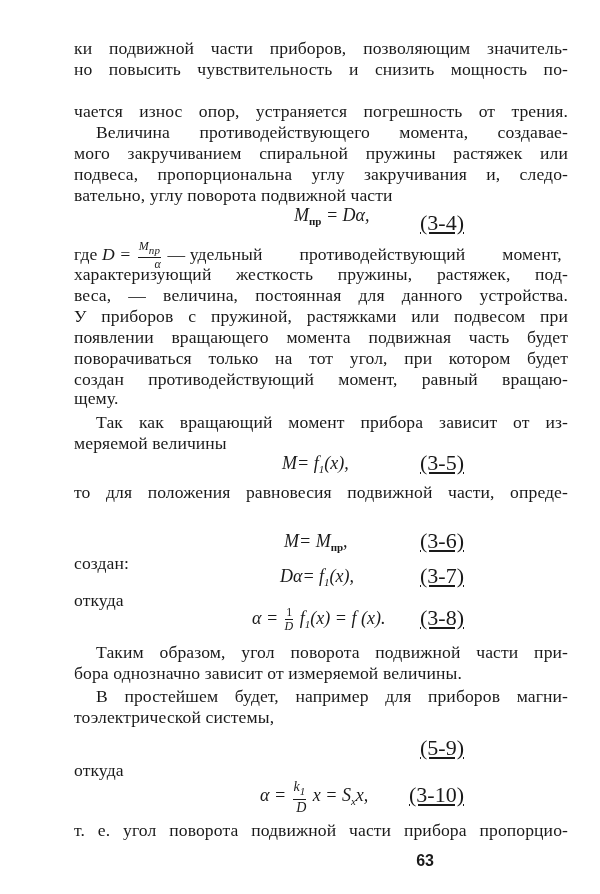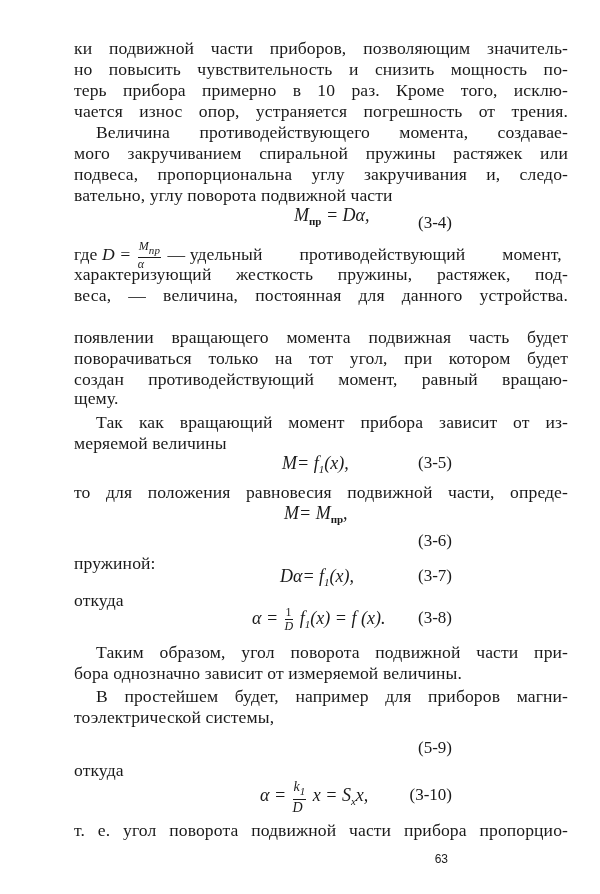--- a/index.html
+++ b/index.html
@@ -5,40 +5,39 @@
     html, body { margin: 0; padding: 0; background: #ffffff; }
     body { width: 600px; height: 894px; position: relative; overflow: hidden;
            font-family: "Liberation Serif", "DejaVu Serif", serif; color: #1a1a1a; }
     .page { position: absolute; left: 0; top: 0; width: 484px; height: 894px; margin-left: 12px; }
     .line { position: absolute; left: 62px; width: 494px; font-size: 17.6px; line-height: 20px;
             white-space: nowrap; letter-spacing: 0.1px; }
     .just { text-align: justify; text-align-last: justify; }
     .indent { left: 84px; width: 472px; }
     .eq { position: absolute; font-size: 18px; line-height: 22px; white-space: nowrap;
           font-style: italic; }
-    .eqnum { position: absolute; font-size: 17px; line-height: 22px; right: 44px;
-             font-style: normal; white-space: nowrap; }
+    .eqnum { position: absolute; font-size: 22px; line-height: 22px; right: 32px;
+             font-style: normal; white-space: nowrap; text-decoration: underline; }
     .sub { font-size: 11px; font-style: normal; vertical-align: -4px; font-weight: bold; }
     .subi { font-size: 11px; vertical-align: -4px; }
-    .frac { display: inline-block; vertical-align: middle; text-align: left; margin: 0 2px; }
+    .frac { display: inline-block; vertical-align: middle; text-align: right; margin: 0 2px; }
     .frac .num { display: block; font-size: 12px; line-height: 13px; border-bottom: 1px solid #1a1a1a; padding: 0 1px; }
     .frac .den { display: block; font-size: 12px; line-height: 13px; }
     .frac.big .num, .frac.big .den { font-size: 14px; line-height: 15px; }
     .n { font-style: normal; }
-    .pageno { position: absolute; right: 48px; top: 852px; font-family: "Liberation Sans", sans-serif;
-              font-weight: normal; font-size: 12px; }
+    .pageno { position: absolute; right: 62px; top: 852px; font-family: "Liberation Sans", sans-serif;
+              font-weight: bold; font-size: 16px; }
   </style>
 </head>
 <body>
 
 <div class="page">
 
   <div class="line just" style="top:38px">ки подвижной части приборов, позволяющим значитель-</div>
   <div class="line just" style="top:59px">но повысить чувствительность и снизить мощность по-</div>
-  <div class="line just" style="top:80px">терь прибора примерно в 10 раз. Кроме того, исклю-</div>
   <div class="line just" style="top:101px">чается износ опор, устраняется погрешность от трения.</div>
 
   <div class="line just indent" style="top:122px">Величина противодействующего момента, создавае-</div>
   <div class="line just" style="top:143px">мого закручиванием спиральной пружины растяжек или</div>
   <div class="line just" style="top:164px">подвеса, пропорциональна углу закручивания и, следо-</div>
   <div class="line" style="top:185px">вательно, углу поворота подвижной части</div>
 
   <div class="eq" style="top:204px; left:282px">
     <span>M</span><span class="sub">пр</span>
     <span>= Dα,</span>
@@ -51,41 +50,42 @@
     <span class="frac" style="font-style:italic">
       <span class="num"><span>M</span><span class="subi">пр</span></span>
       <span class="den">α</span>
     </span>
     <span>—</span>
     <span style="display:inline-block; width:372px; text-align:justify; text-align-last:justify">удельный противодействующий момент,</span>
   </div>
 
   <div class="line just" style="top:264px">характеризующий жесткость пружины, растяжек, под-</div>
   <div class="line just" style="top:285px">веса, — величина, постоянная для данного устройства.</div>
+  <div class="line just" style="top:306px">У приборов с пружиной, растяжками или подвесом при</div>
   <div class="line just" style="top:327px">появлении вращающего момента подвижная часть будет</div>
   <div class="line just" style="top:348px">поворачиваться только на тот угол, при котором будет</div>
   <div class="line just" style="top:369px">создан противодействующий момент, равный вращаю-</div>
   <div class="line" style="top:388px">щему.</div>
 
   <div class="line just indent" style="top:412px">Так как вращающий момент прибора зависит от из-</div>
   <div class="line" style="top:433px">меряемой величины</div>
 
   <div class="eq" style="top:452px; left:270px">
     <span>M</span><span>= f</span><span class="subi">1</span><span>(x),</span>
   </div>
   <div class="eqnum" style="top:452px">(3-5)</div>
 
   <div class="line just" style="top:482px">то для положения равновесия подвижной части, опреде-</div>
 
-  <div class="eq" style="top:502px; left:272px">
+  <div class="eq" style="top:530px; left:272px">
     <span>M</span><span>= M</span><span class="sub">пр</span><span>,</span>
   </div>
   <div class="eqnum" style="top:530px">(3-6)</div>
 
-  <div class="line" style="top:553px">пружиной:</div>
+  <div class="line" style="top:553px">создан:</div>
 
   <div class="eq" style="top:565px; left:268px">
     <span>Dα</span><span>= f</span><span class="subi">1</span><span>(x),</span>
   </div>
   <div class="eqnum" style="top:565px">(3-7)</div>
 
   <div class="line" style="top:590px">откуда</div>
 
   <div class="eq" style="top:600px; left:240px; height:36px; line-height:36px">
     <span>α =</span>

